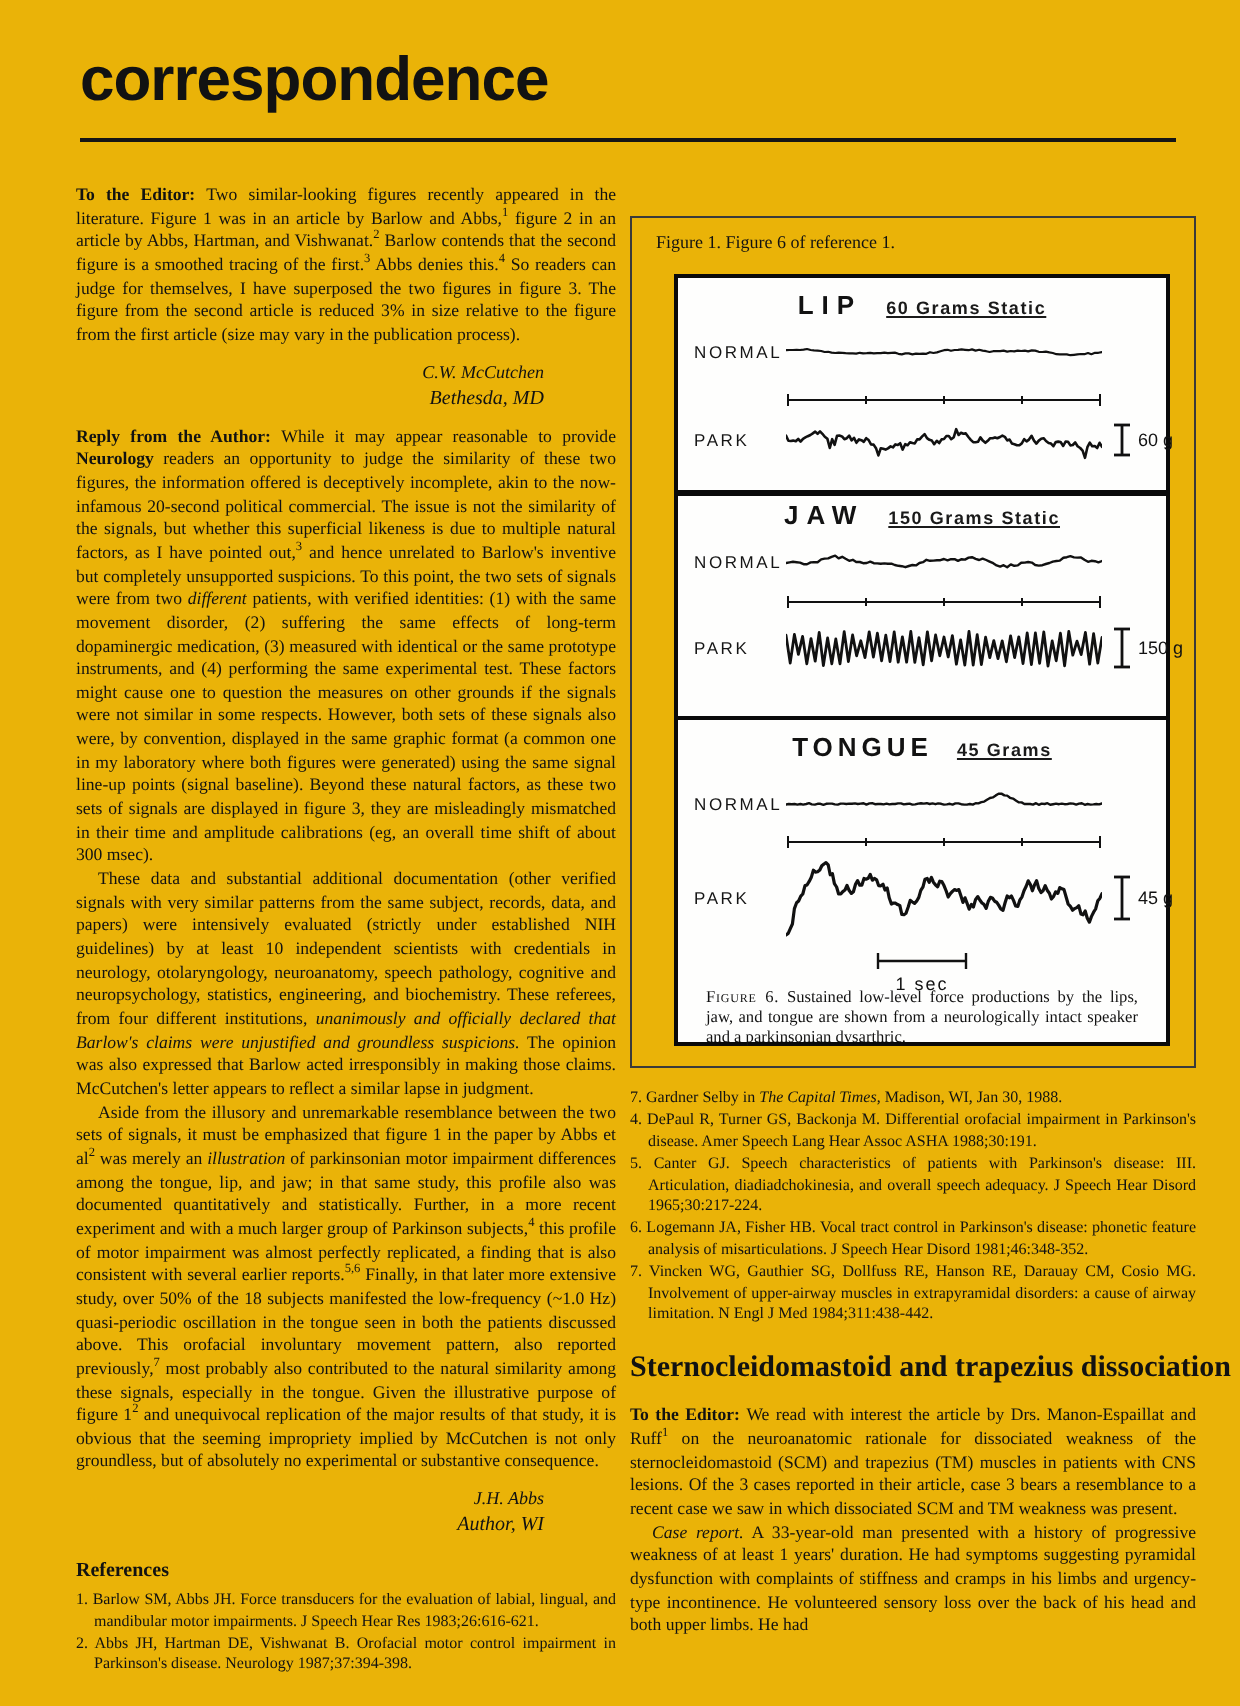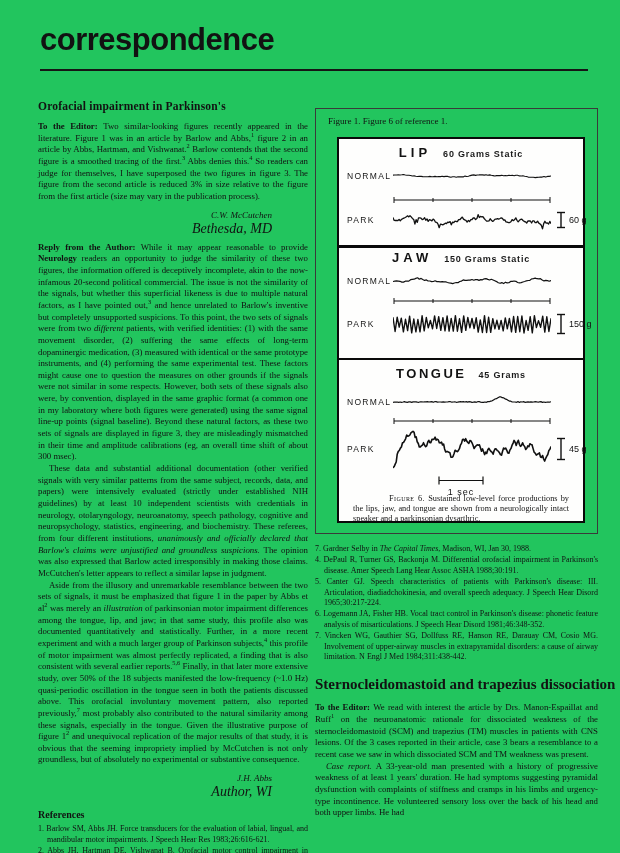--- a/index.html
+++ b/index.html
@@ -1,47 +1,47 @@
 <!DOCTYPE html>
 <html><head>
 <meta charset="utf-8">
 <style>
   html,body{margin:0;padding:0;background:#d9d9d9;}
-  .page{position:relative;width:620px;height:853px;background:#22c55e;color:#121212;
+  .page{position:relative;width:620px;height:853px;background:#eab308;color:#121212;
         font-family:"Liberation Serif",serif;overflow:hidden;margin:0 auto;}
   .masthead{position:absolute;left:40px;top:22px;margin:0;
         font-family:"Liberation Sans",sans-serif;font-weight:bold;font-size:31px;letter-spacing:-0.5px;}
   .head-rule{position:absolute;left:40px;top:69px;width:548px;height:2px;background:#151515;}
   .col{position:absolute;top:92px;}
   .col-left{left:38px;width:270px;}
   .col-right{left:315px;width:283px;}
   .letter-title{font-size:11.5px;font-weight:bold;margin:8px 0 9px 0;letter-spacing:0.2px;}
   .letter-title2{font-size:15px;font-weight:bold;margin:14px 0 9px 0;white-space:nowrap;}
   .body{font-size:8.8px;line-height:11.65px;text-align:justify;margin:0;}
   .indent{text-indent:11px;}
   .sig{text-align:right;font-style:italic;font-size:9px;line-height:14px;margin:5px 36px 6px 0;}
-  .sig .place{font-size:14px;}
+  .sig .place{font-size:10px;}
   .refs-title{font-size:10px;font-weight:bold;margin:10px 0 4px 0;}
   .ref{font-size:8px;line-height:10.4px;text-align:justify;margin:0 0 1px 0;padding-left:9px;text-indent:-9px;}
   .run-n{font-style:normal;}
   .run-b{font-weight:bold;}
   .run-i{font-style:italic;}
   .run-sup{font-size:6.3px;vertical-align:super;line-height:0;}
-  .run-sc{font-variant:small-caps;letter-spacing:0.4px;margin-left:36px;}
+  .run-sc{font-variant:small-caps;letter-spacing:0.4px;}
   
   .fig-frame{position:relative;margin-top:16px;height:424px;border:1px solid #3a3a3a;}
   .fig-top-caption{position:absolute;left:12px;top:7px;font-size:9px;}
   .fig-box{position:absolute;left:21px;top:28px;width:248px;height:386px;border:2.5px solid #0a0a0a;
            box-sizing:border-box;background:#fefefd;}
   .panel{position:relative;width:100%;}
   .sep{height:2.5px;background:#0a0a0a;}
   .panel-title{position:absolute;left:0;right:0;display:flex;justify-content:center;align-items:baseline;
            gap:12px;font-family:"Liberation Sans",sans-serif;}
   .pt-main{font-size:13px;letter-spacing:4px;font-weight:bold;}
-  .pt-sub{font-size:9px;letter-spacing:0.8px;font-weight:bold;color:#1a1a1a;}
+  .pt-sub{font-size:9px;letter-spacing:0.8px;font-weight:bold;color:#1a1a1a;text-decoration:underline;}
   .trace-row{position:absolute;left:0;display:flex;align-items:center;}
   .trace-label{width:46px;padding-left:8px;font-family:"Liberation Sans",sans-serif;font-size:8.5px;
            letter-spacing:1.3px;flex:none;color:#151515;}
   .trace-svg,.scalebar{flex:none;display:block;}
   .scalebar{margin-left:5px;}
   .scale-label{font-family:"Liberation Sans",sans-serif;font-size:9px;margin-left:3px;white-space:nowrap;}
   .axis{position:absolute;left:54px;display:block;}
   .timebar{position:absolute;left:92px;top:116px;width:60px;text-align:center;
            font-family:"Liberation Sans",sans-serif;font-size:9px;letter-spacing:1px;}
   .fig-caption{position:absolute;left:14px;right:14px;top:134px;font-size:8.3px;line-height:9.9px;text-align:justify;}
@@ -49,21 +49,20 @@
 </style>
 </head>
 <body>
 
 <div class="page">
 
   <h1 class="masthead">correspondence</h1>
   <div class="head-rule"></div>
 
   <div class="col col-left">
-    <h2 class="letter-title">Orofacial impairment in Parkinson's</h2>
     <p class="body"><span class="run-b">To the Editor: </span><span class="run-n">Two similar-looking figures recently appeared in the literature. Figure 1 was in an article by Barlow and Abbs,</span><span class="run-sup">1</span><span class="run-n"> figure 2 in an article by Abbs, Hartman, and Vishwanat.</span><span class="run-sup">2</span><span class="run-n"> Barlow contends that the second figure is a smoothed tracing of the first.</span><span class="run-sup">3</span><span class="run-n"> Abbs denies this.</span><span class="run-sup">4</span><span class="run-n"> So readers can judge for themselves, I have superposed the two figures in figure 3. The figure from the second article is reduced 3% in size relative to the figure from the first article (size may vary in the publication process).</span></p>
     <div class="sig">
       <div>C.W. McCutchen</div>
       <div class="place">Bethesda, MD</div>
     </div>
     <p class="body"><span class="run-b">Reply from the Author: </span><span class="run-n">While it may appear reasonable to provide </span><span class="run-b">Neurology</span><span class="run-n"> readers an opportunity to judge the similarity of these two figures, the information offered is deceptively incomplete, akin to the now-infamous 20-second political commercial. The issue is not the similarity of the signals, but whether this superficial likeness is due to multiple natural factors, as I have pointed out,</span><span class="run-sup">3</span><span class="run-n"> and hence unrelated to Barlow's inventive but completely unsupported suspicions. To this point, the two sets of signals were from two </span><span class="run-i">different</span><span class="run-n"> patients, with verified identities: (1) with the same movement disorder, (2) suffering the same effects of long-term dopaminergic medication, (3) measured with identical or the same prototype instruments, and (4) performing the same experimental test. These factors might cause one to question the measures on other grounds if the signals were not similar in some respects. However, both sets of these signals also were, by convention, displayed in the same graphic format (a common one in my laboratory where both figures were generated) using the same signal line-up points (signal baseline). Beyond these natural factors, as these two sets of signals are displayed in figure 3, they are misleadingly mismatched in their time and amplitude calibrations (eg, an overall time shift of about 300 msec).</span></p>
     <p class="body indent"><span class="run-n">These data and substantial additional documentation (other verified signals with very similar patterns from the same subject, records, data, and papers) were intensively evaluated (strictly under established NIH guidelines) by at least 10 independent scientists with credentials in neurology, otolaryngology, neuroanatomy, speech pathology, cognitive and neuropsychology, statistics, engineering, and biochemistry. These referees, from four different institutions, </span><span class="run-i">unanimously and officially declared that Barlow's claims were unjustified and groundless suspicions.</span><span class="run-n"> The opinion was also expressed that Barlow acted irresponsibly in making those claims. McCutchen's letter appears to reflect a similar lapse in judgment.</span></p>
     <p class="body indent"><span class="run-n">Aside from the illusory and unremarkable resemblance between the two sets of signals, it must be emphasized that figure 1 in the paper by Abbs et al</span><span class="run-sup">2</span><span class="run-n"> was merely an </span><span class="run-i">illustration</span><span class="run-n"> of parkinsonian motor impairment differences among the tongue, lip, and jaw; in that same study, this profile also was documented quantitatively and statistically. Further, in a more recent experiment and with a much larger group of Parkinson subjects,</span><span class="run-sup">4</span><span class="run-n"> this profile of motor impairment was almost perfectly replicated, a finding that is also consistent with several earlier reports.</span><span class="run-sup">5,6</span><span class="run-n"> Finally, in that later more extensive study, over 50% of the 18 subjects manifested the low-frequency (~1.0 Hz) quasi-periodic oscillation in the tongue seen in both the patients discussed above. This orofacial involuntary movement pattern, also reported previously,</span><span class="run-sup">7</span><span class="run-n"> most probably also contributed to the natural similarity among these signals, especially in the tongue. Given the illustrative purpose of figure 1</span><span class="run-sup">2</span><span class="run-n"> and unequivocal replication of the major results of that study, it is obvious that the seeming impropriety implied by McCutchen is not only groundless, but of absolutely no experimental or substantive consequence.</span></p>
     <div class="sig">
       <div>J.H. Abbs</div>

